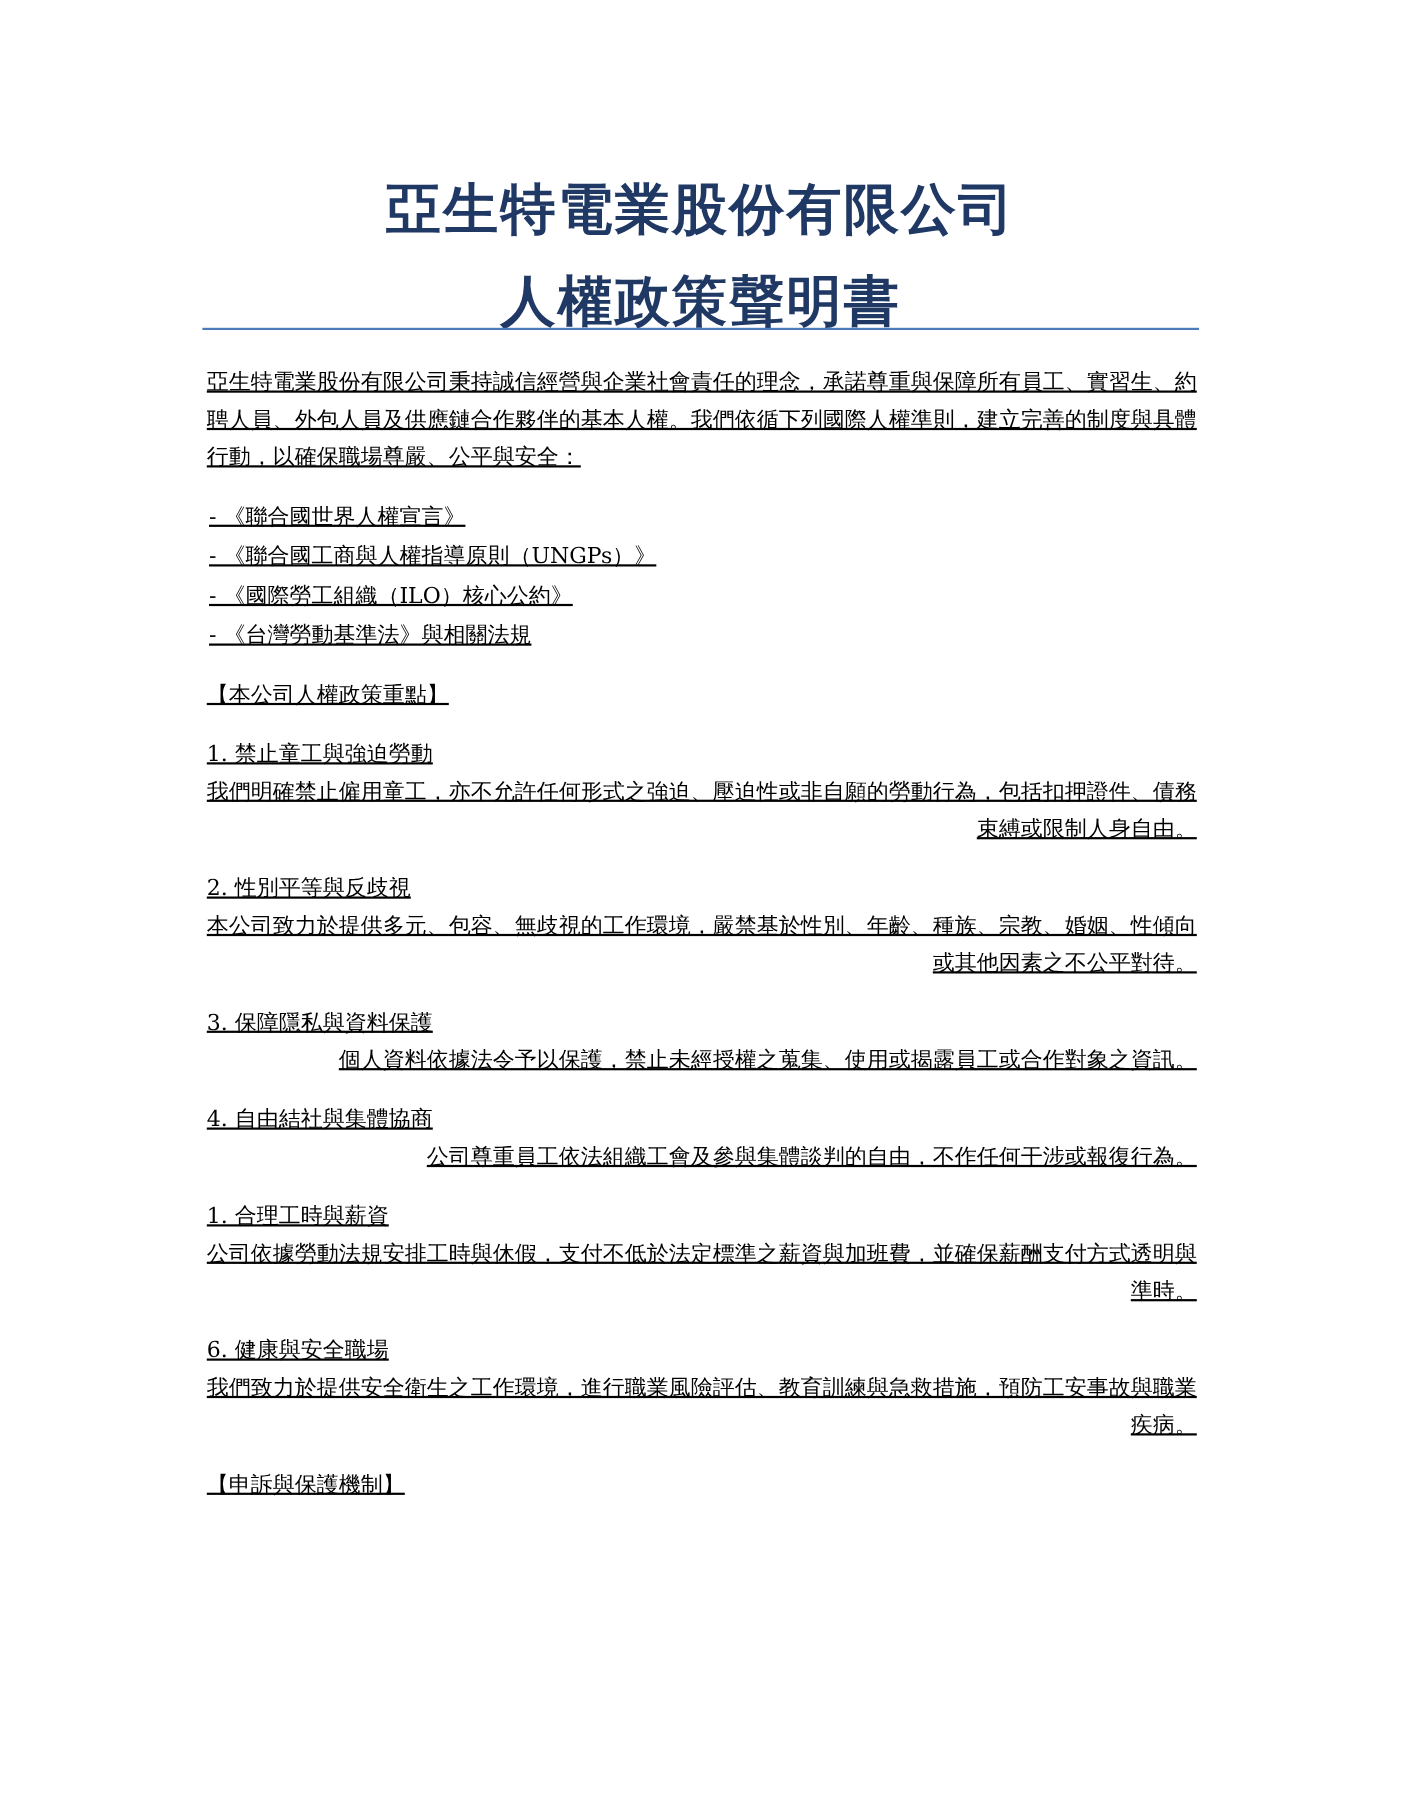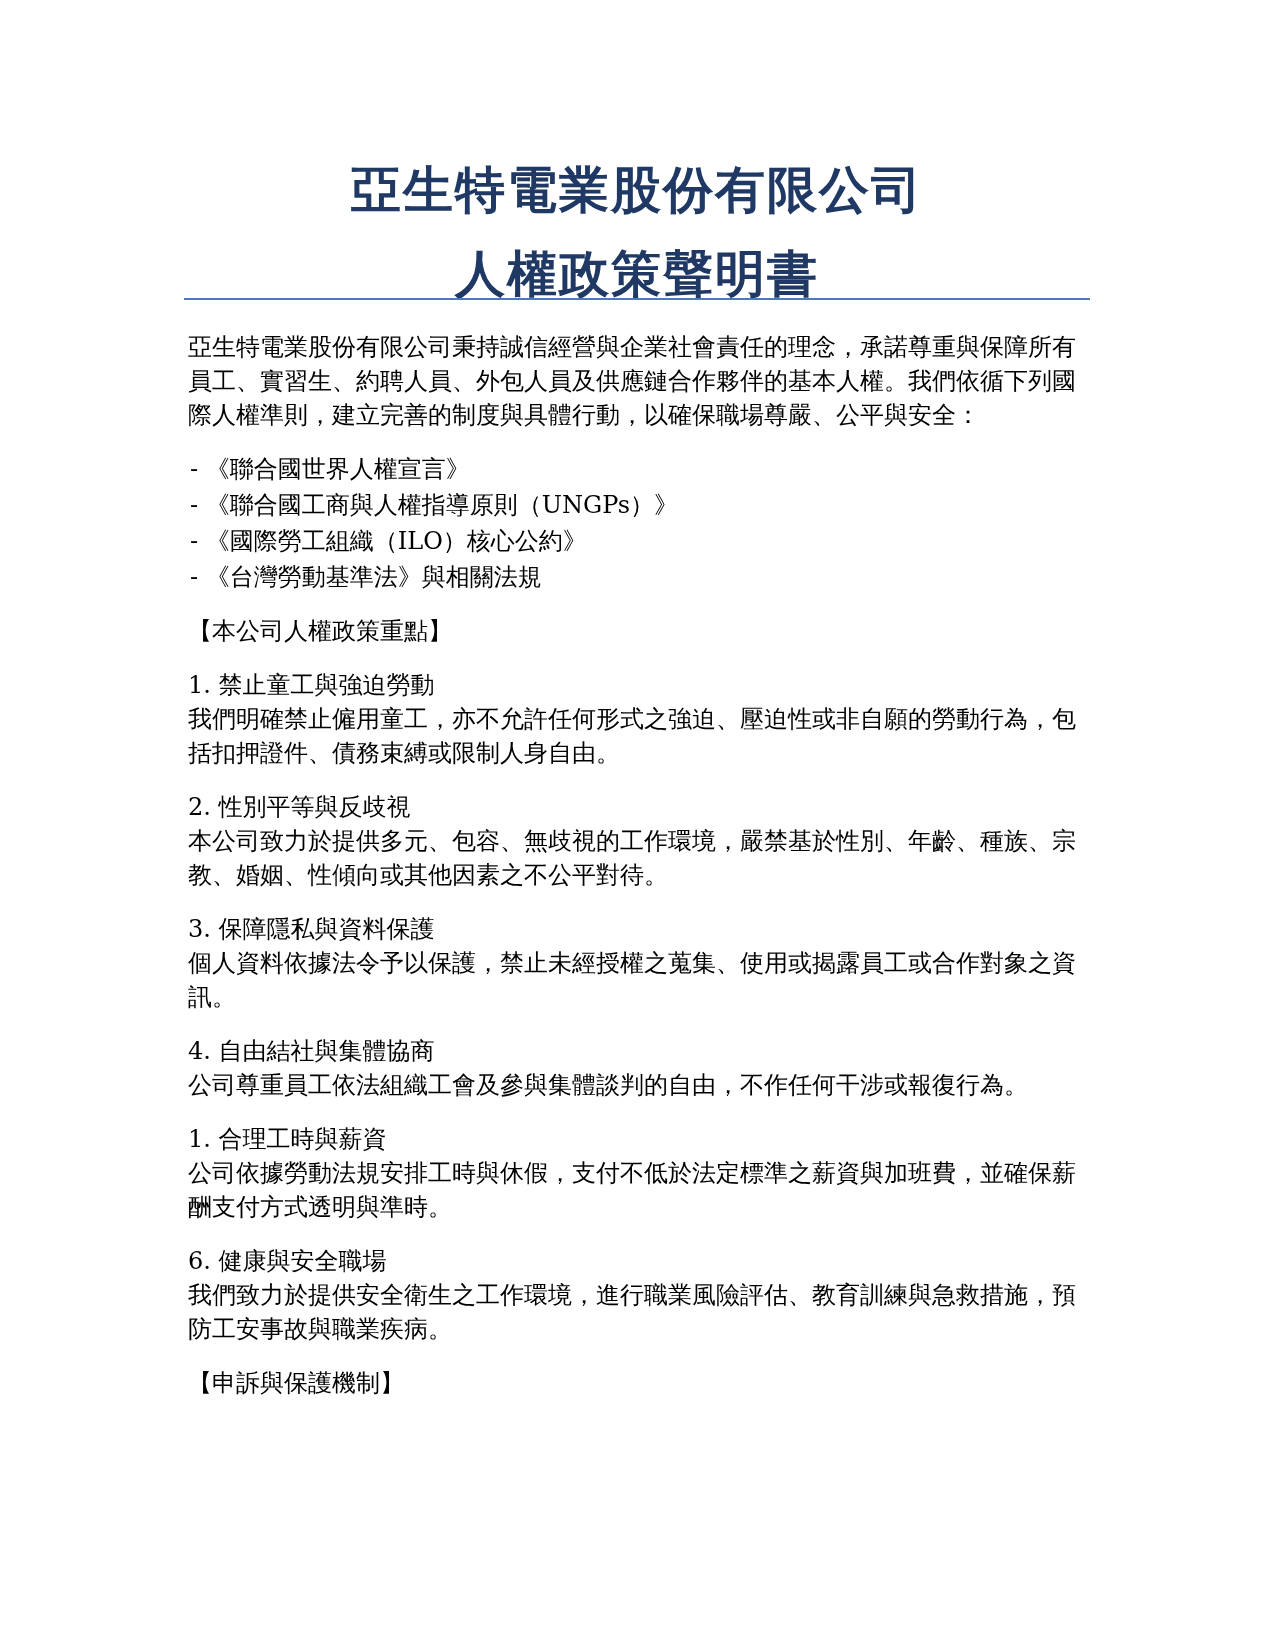--- a/index.html
+++ b/index.html
@@ -44,22 +44,23 @@
       top: 298px;
       width: 906px;
       height: 0;
       border-top: 2px solid #4f7ab8;
     }
     .body {
       position: absolute;
       left: 188px;
       top: 330px;
       width: 900px;
-      font-size: 24px;
+      font-size: 20px;
       line-height: 34px;
+      text-decoration: underline;
     }
     .para {
       margin: 0 0 20px 0;
     }
     .list {
       margin: 0 0 20px 0;
       padding: 0;
       list-style: none;
     }
     .list li {
@@ -69,20 +70,21 @@
       margin: 0 0 20px 0;
     }
     .item {
       margin: 0 0 20px 0;
     }
     .item-title {
       display: block;
     }
     .item-text {
       display: block;
+      text-align: right;
     }
   </style>
 </head>
 <body>
 
 <div class="page">
 
   <div class="title-block">
     <span class="title-line">亞生特電業股份有限公司</span>
     <span class="title-line">人權政策聲明書</span>

